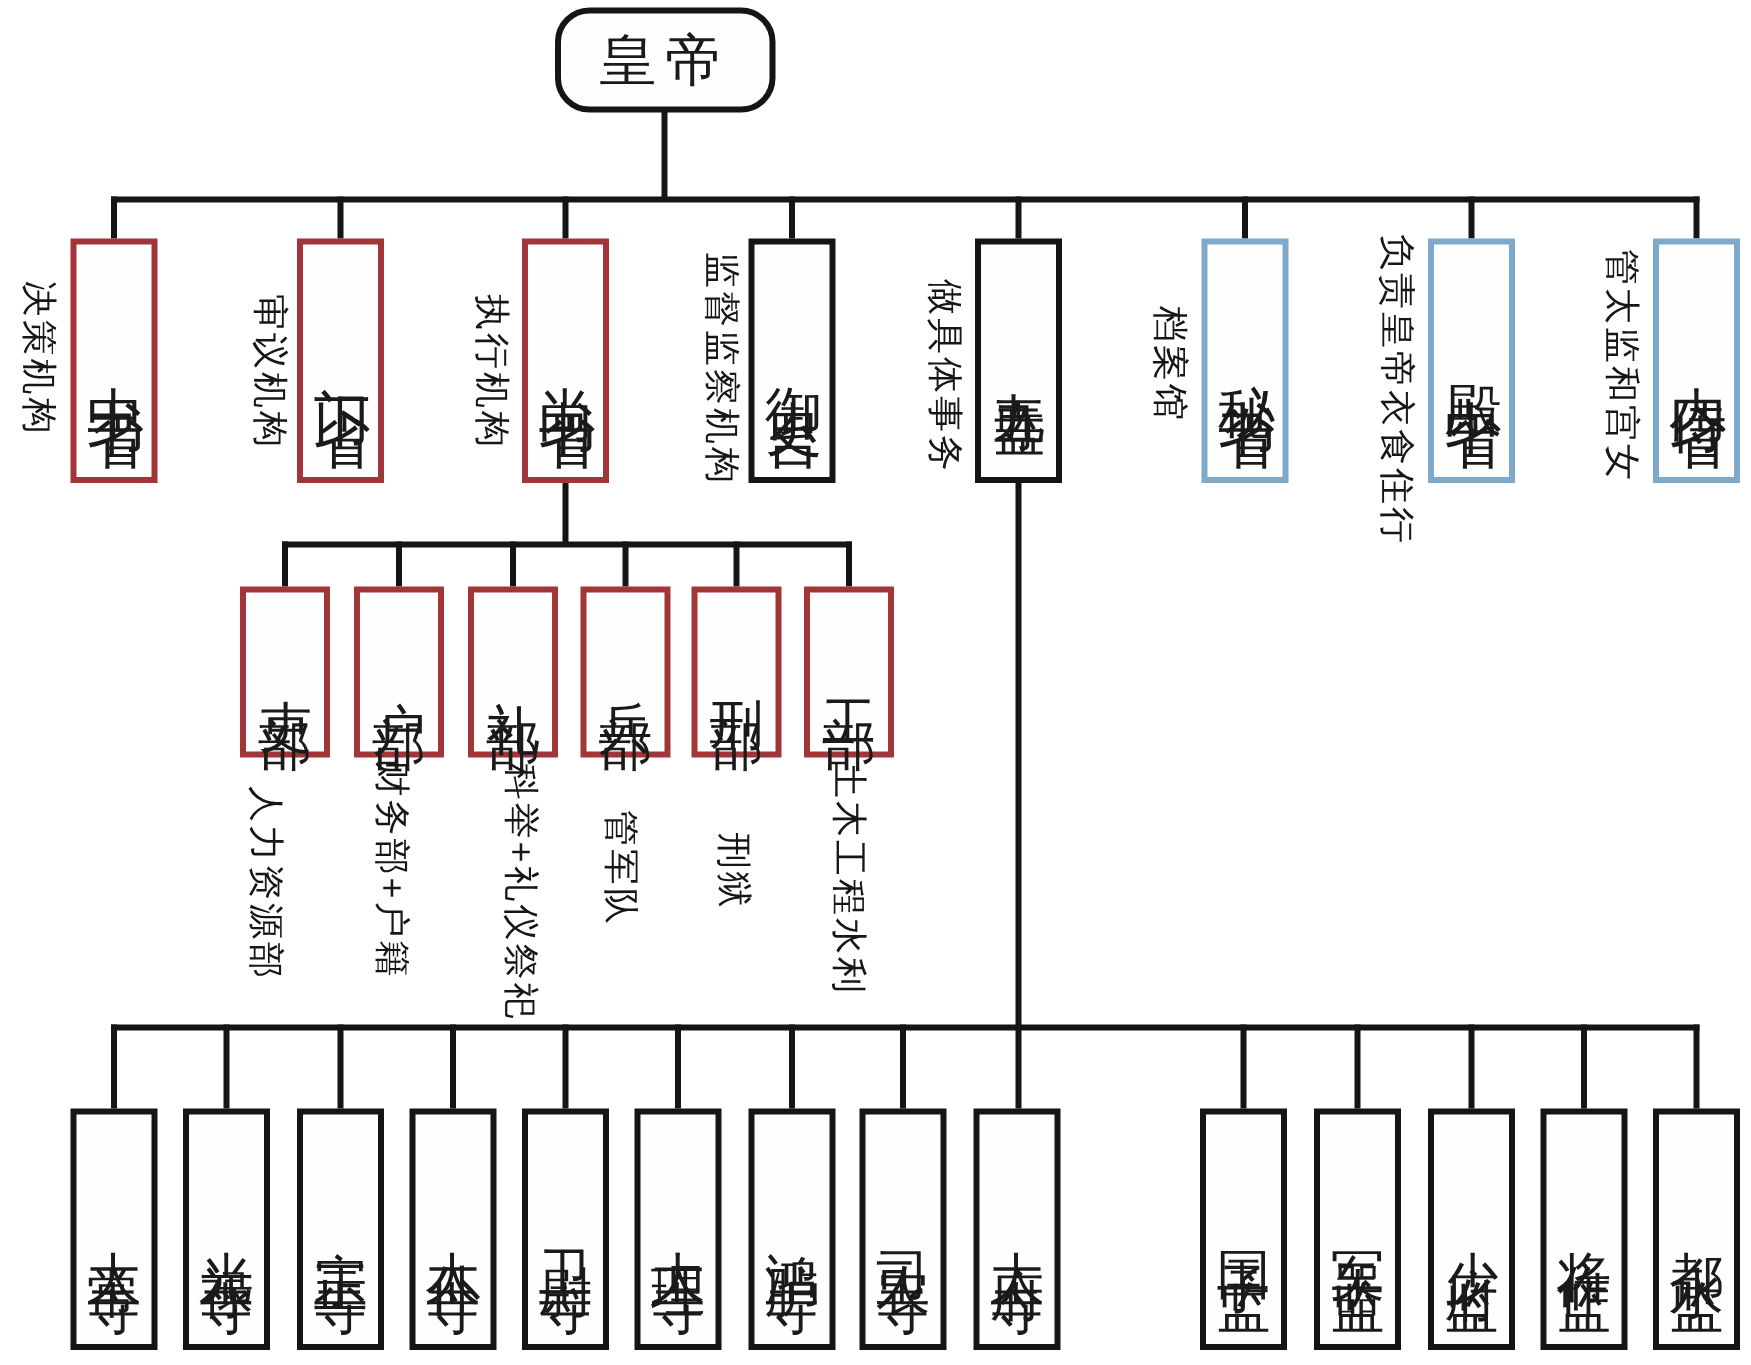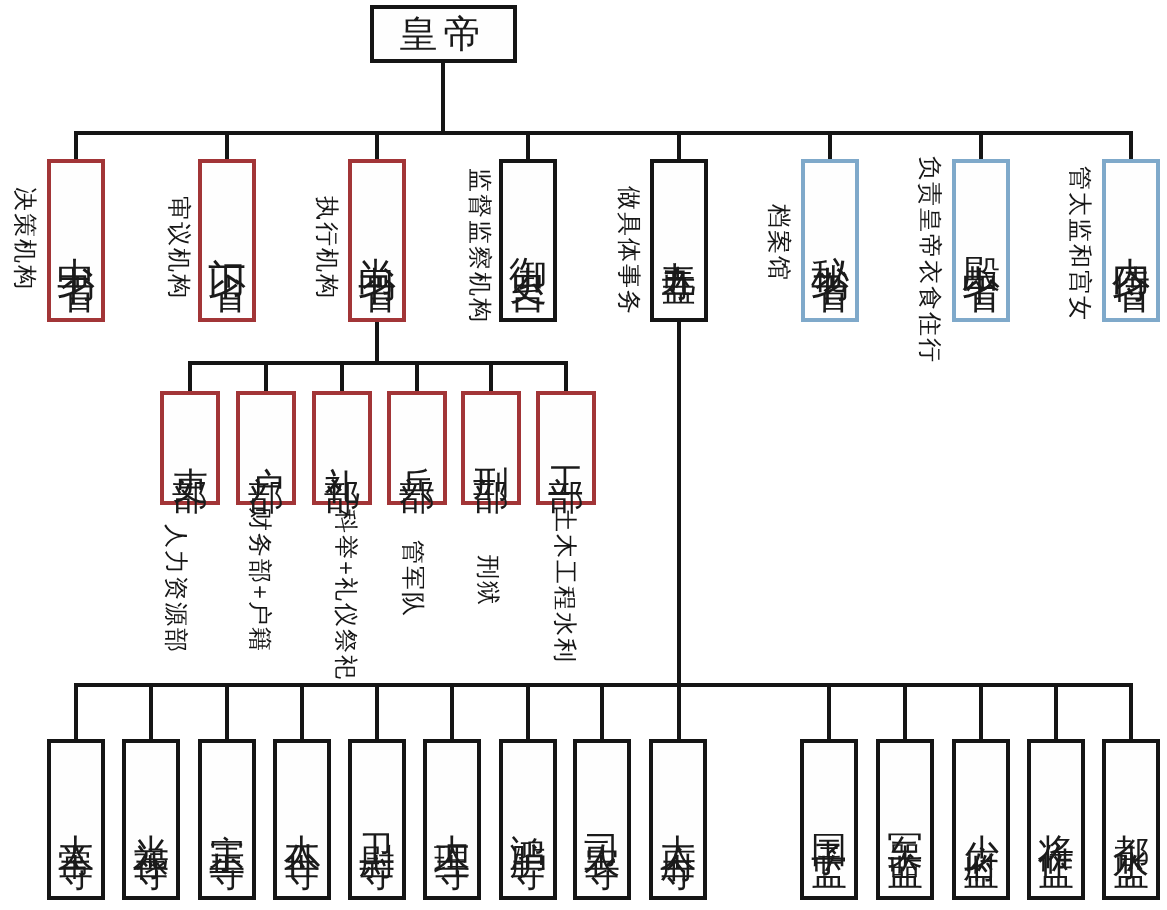--- a/index.html
+++ b/index.html
@@ -63,21 +63,21 @@
   <div class="line" style="left:375px;top:683px;width:4px;height:57px;"></div>
   <div class="line" style="left:450px;top:683px;width:4px;height:57px;"></div>
   <div class="line" style="left:526px;top:683px;width:4px;height:57px;"></div>
   <div class="line" style="left:600px;top:683px;width:4px;height:57px;"></div>
   <div class="line" style="left:827px;top:683px;width:4px;height:57px;"></div>
   <div class="line" style="left:903px;top:683px;width:4px;height:57px;"></div>
   <div class="line" style="left:979px;top:683px;width:4px;height:57px;"></div>
   <div class="line" style="left:1054px;top:683px;width:4px;height:57px;"></div>
   <div class="line" style="left:1129px;top:683px;width:4px;height:57px;"></div>
 
-  <div class="box border-black" style="left:370px;top:5px;width:147px;height:58px;">
+  <div class="box border-black" style="left:370px;top:5px;width:147px;height:70px;border-radius:23px;">
     <span class="htext">皇帝</span>
   </div>
 
   <div class="box border-red" style="left:47px;top:159px;width:58px;height:163px;">
     <span class="vtext f38">中书省</span>
   </div>
   <div class="box border-red" style="left:198px;top:159px;width:58px;height:163px;">
     <span class="vtext f38">门下省</span>
   </div>
   <div class="box border-red" style="left:348px;top:159px;width:58px;height:163px;">

